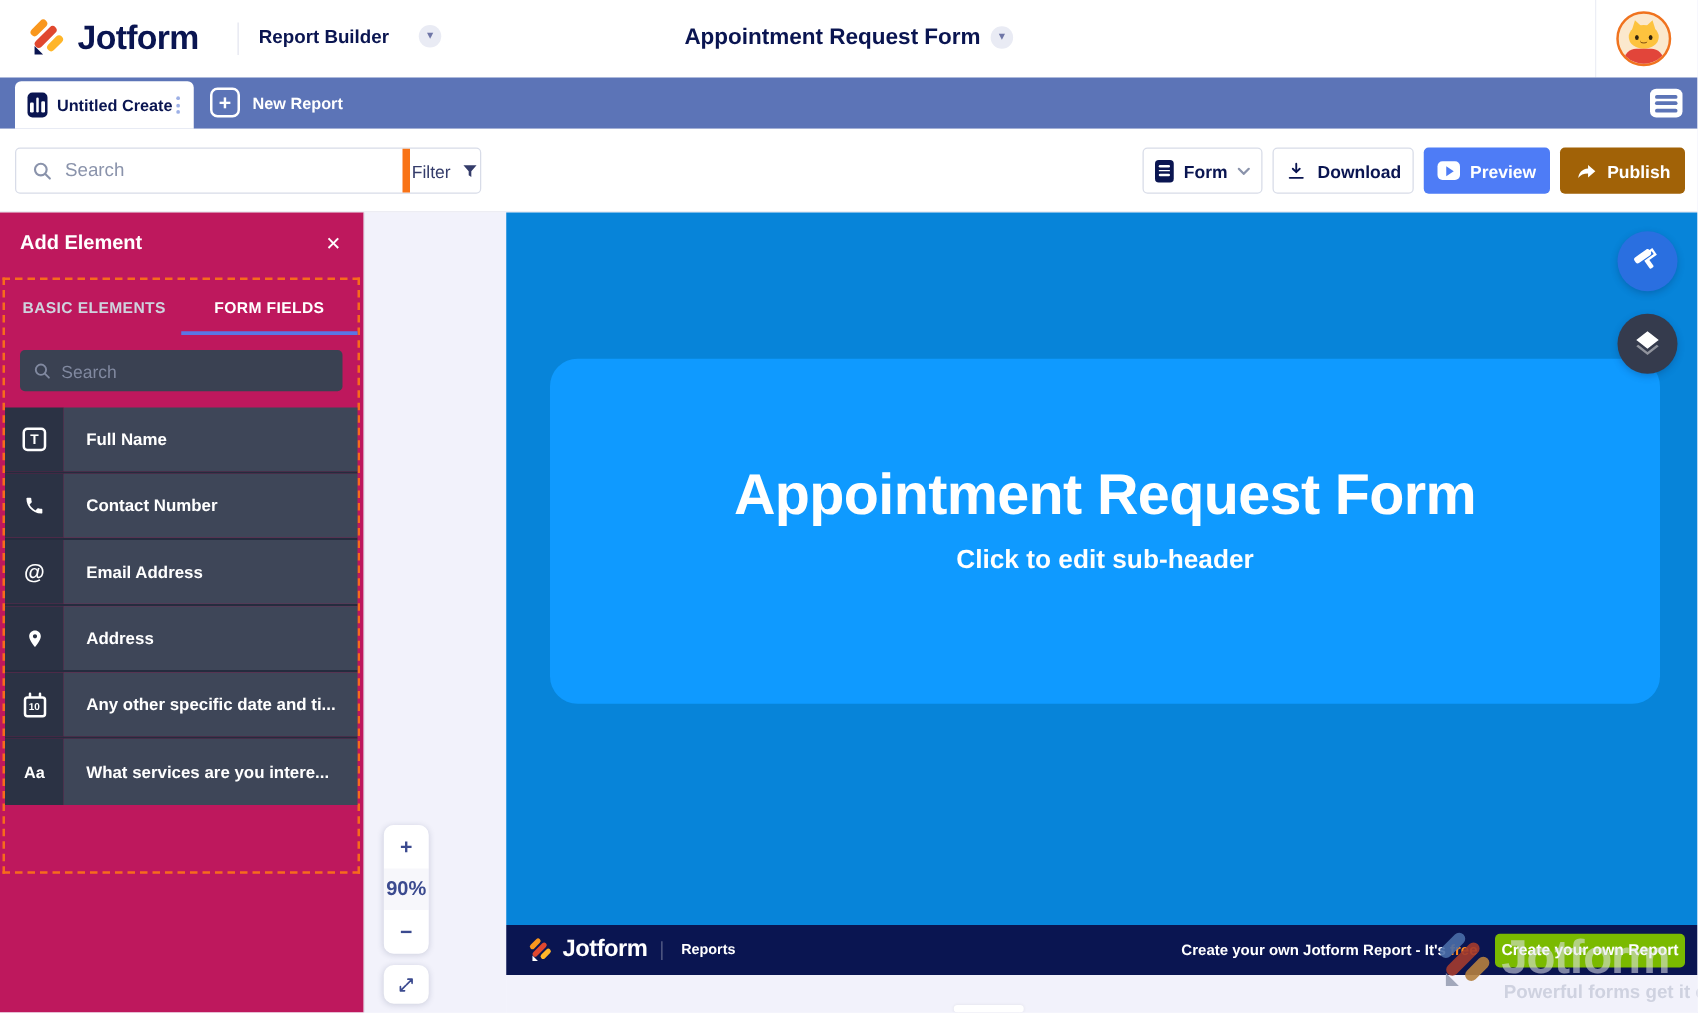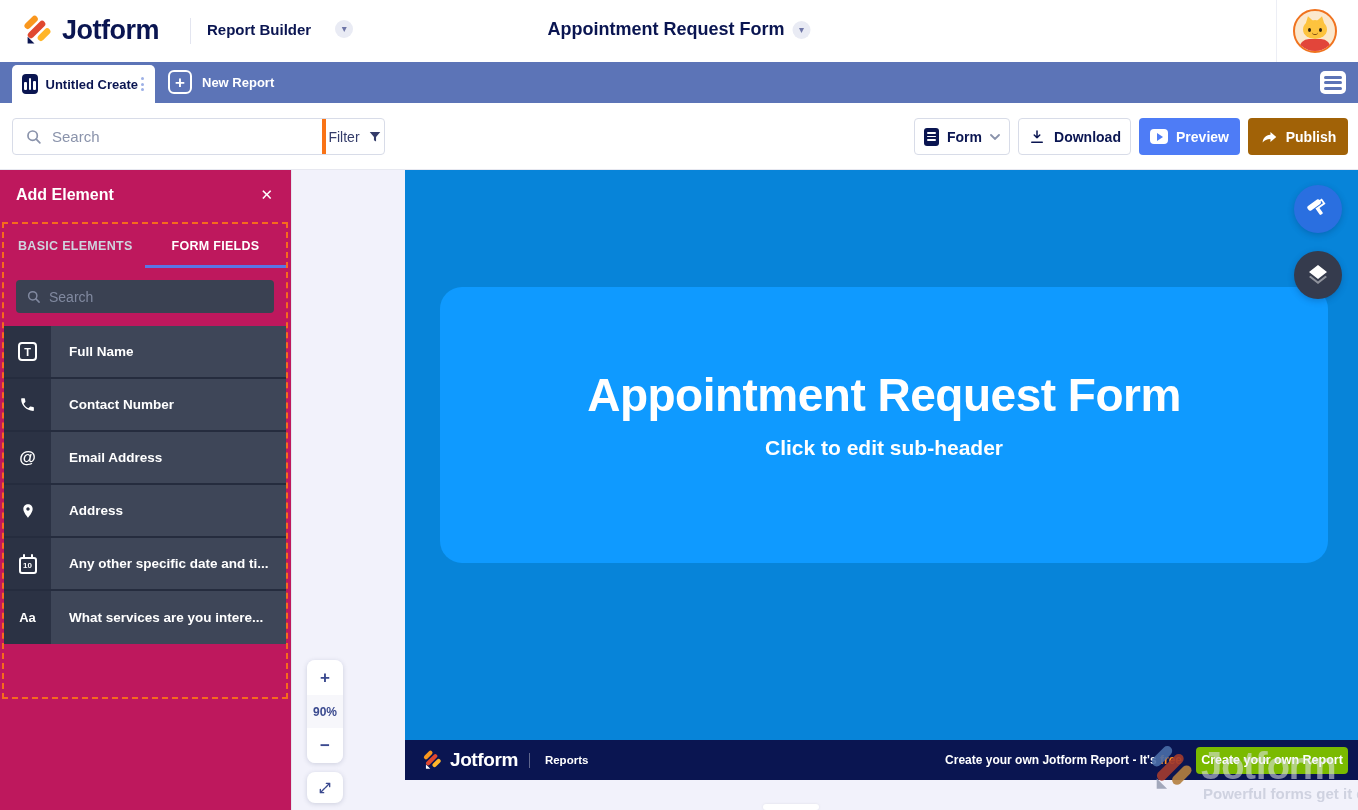--- a/index.html
+++ b/index.html
@@ -53,21 +53,21 @@
                   display:flex; flex-direction:column; justify-content:center; gap:2.5px; padding:0 4px; cursor:pointer; }
   .tab-menu-btn i { height:3px; background:#5c74b7; border-radius:1.5px; }
 
   
   .toolbar { position:absolute; left:0; top:103px; width:1358px; height:67px; background:#fff; border-bottom:1px solid #e7e8f0; }
   .searchbar { position:absolute; left:12px; top:15px; width:373px; height:37px; border:1px solid #d8dce8;
                border-radius:4px; display:flex; align-items:center; background:#fff; }
   .searchbar .sicon { margin:0 10px 0 12px; display:flex; }
   .searchbar input { flex:1; border:none; outline:none; font-size:15px; color:#343c6a; min-width:0; font-family:"Liberation Sans",sans-serif; }
   .searchbar input::placeholder { color:#8a93ab; }
-  .filter-seg { width:62px; height:100%; border-left:4px solid #f97316; display:flex; align-items:center;
+  .filter-seg { width:62px; height:100%; border-left:6px solid #f97316; display:flex; align-items:center;
                 justify-content:center; gap:8px; cursor:pointer; }
   .filter-label { font-size:14px; color:#343c6a; }
   .tb-btn { position:absolute; top:15px; height:37px; border-radius:4px; display:flex; align-items:center;
             justify-content:center; gap:8px; font-size:14px; font-weight:600; cursor:pointer; }
   .tb-btn.ghost { background:#fff; border:1px solid #d8dce8; color:#0a1551; }
   .btn-form { right:348px; width:96px; }
   .btn-download { right:227px; width:113px; }
   .btn-preview { right:118px; width:101px; background:#4e7cf6; color:#fff; font-weight:700; }
   .btn-publish { right:10px; width:100px; background:#a16207; color:#fff; font-weight:700; }
   .doc-icon { width:15px; height:18px; background:#0a1551; border-radius:3px; display:flex; flex-direction:column;
@@ -106,21 +106,21 @@
   .cal-icon::before, .cal-icon::after { content:""; position:absolute; top:-5px; width:2px; height:4px; background:#fff; border-radius:1px; }
   .cal-icon::before { left:2px; } .cal-icon::after { right:2px; }
   .cal-num { display:block; font-size:8px; font-weight:700; color:#fff; text-align:center; line-height:13px; }
 
   
   .gutter { position:absolute; left:291px; top:170px; width:114px; height:640px; background:#f2f2fb; border-left:1px solid #e4e4ee; }
   .zoom-stack { position:absolute; left:15px; top:490px; width:36px; border-radius:8px; overflow:hidden;
                 box-shadow:0 1px 5px rgba(40,50,90,0.18); }
   .zoom-cell { height:35px; background:#fff; display:flex; align-items:center; justify-content:center;
                color:#3b4a8f; font-size:17px; font-weight:600; cursor:pointer; }
-  .zoom-cell.level { height:33px; background:#f7f7fb; font-size:12px; font-weight:700; cursor:default; }
+  .zoom-cell.level { height:33px; background:#f7f7fb; font-size:16px; font-weight:700; cursor:default; }
   .expand-btn { position:absolute; left:15px; top:602px; width:36px; height:31px; background:#fff; border-radius:8px;
                 box-shadow:0 1px 5px rgba(40,50,90,0.18); display:flex; align-items:center; justify-content:center; cursor:pointer; }
 
   
   .canvas { position:absolute; left:405px; top:170px; width:953px; height:640px; background:#f2f2fb; }
   .slide-bg { position:absolute; left:0; top:0; width:953px; height:570px; background:#0784d9; }
   .slide-card { position:absolute; left:35px; top:117px; width:888px; height:276px; background:#0f9aff; border-radius:22px;
                 display:flex; flex-direction:column; align-items:center; justify-content:center; padding-bottom:22px; cursor:pointer; }
   .slide-title { font-size:46px; font-weight:700; color:#fff; letter-spacing:-0.5px; text-align:center; }
   .slide-subtitle { font-size:21px; font-weight:700; color:#fff; margin-top:14px; text-align:center; }

